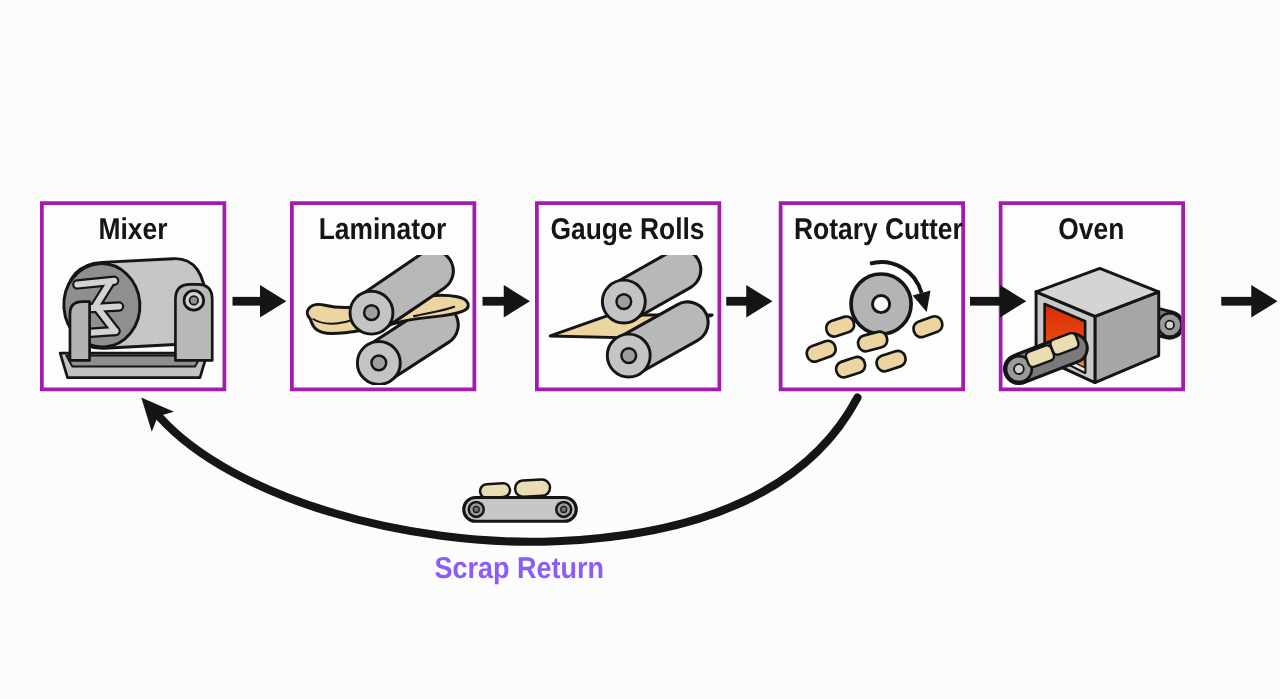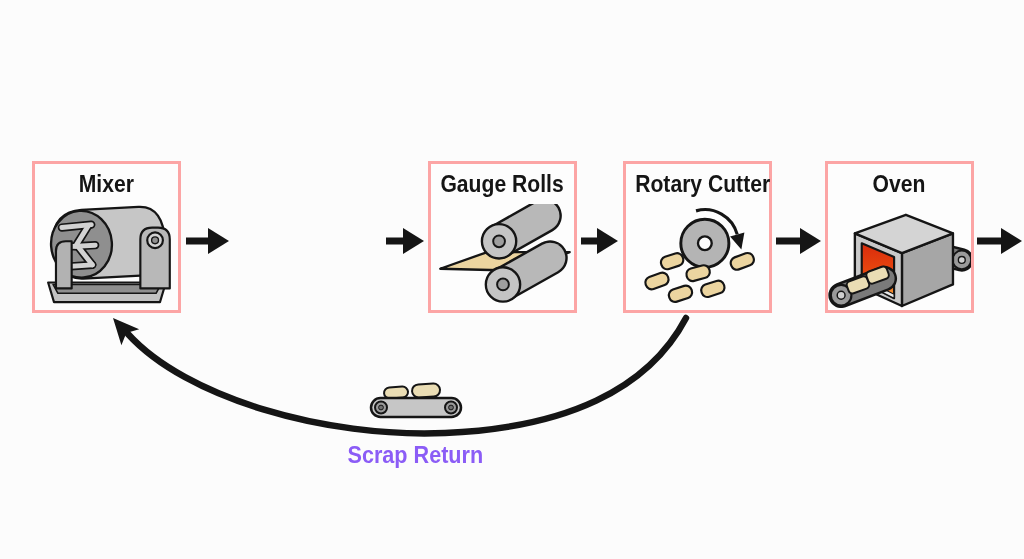--- a/index.html
+++ b/index.html
@@ -4,21 +4,21 @@
 <style>
   html,body{margin:0;padding:0;}
   body{
     width:1024px;height:559px;position:relative;overflow:hidden;
     background:#fcfcfc;
     font-family:"Liberation Sans", sans-serif;
   }
   .canvas{position:absolute;inset:0;}
   .stage{
     position:absolute;top:161px;width:149px;height:152px;
-    border:3px solid #fca5a5;background:#fdfdfd;box-sizing:border-box;
+    border:3px solid #a21caf;background:#fdfdfd;box-sizing:border-box;
     z-index:2;
   }
   .stage-label{
     margin-top:4px;height:32px;line-height:32px;text-align:center;
     font-weight:700;font-size:24px;color:#151515;white-space:nowrap;
   }
   .stage-label span{display:inline-block;transform:scaleX(0.88);transform-origin:center;}
   .icon-svg{position:absolute;left:0;bottom:2px;width:143px;height:104px;}
   .overlay{position:absolute;left:0;top:0;z-index:3;pointer-events:none;}
   .conveyor-svg{position:absolute;left:368px;top:381px;z-index:4;}
@@ -67,20 +67,41 @@
         </g>
       </g>
 
       <path d="M 20,86 L 20,48 Q 20,38 30,38 L 36,38 L 36,86 Z" fill="#b2b2b2" stroke="#151515" stroke-width="2.2" stroke-linejoin="round"></path>
       <path d="M 106,86 L 106,36 Q 106,24 118,24 L 124,24 Q 136,24 136,36 L 136,86 Z" fill="#b8b8b8" stroke="#151515" stroke-width="2.2" stroke-linejoin="round"></path>
       <circle cx="121" cy="37" r="8" fill="#d2d2d2" stroke="#151515" stroke-width="2.2"></circle>
       <circle cx="121" cy="37" r="3.5" fill="#8f8f8f" stroke="#151515" stroke-width="1.4"></circle>
     </svg>
   </div>
 
+  <div class="stage" style="left:232px">
+    <div class="stage-label">
+      <span>Laminator</span>
+    </div>
+    <svg class="icon-svg" viewBox="0 0 143 106">
+
+      <line x1="68" y1="88" x2="116" y2="57" stroke="#151515" stroke-width="36" stroke-linecap="round"></line>
+      <line x1="68" y1="88" x2="116" y2="57" stroke="#b8b8b8" stroke-width="31" stroke-linecap="round"></line>
+      <circle cx="68" cy="88" r="17.5" fill="#c4c4c4" stroke="#151515" stroke-width="2.4"></circle>
+      <circle cx="68" cy="88" r="6" fill="#9e9e9e" stroke="#151515" stroke-width="2"></circle>
+
+      <path d="M 12,52 C 6,46 12,38 24,41 C 40,45 58,42 76,38 C 96,34 118,31 132,34 C 142,36 144,43 136,46 C 124,51 104,50 88,54 C 68,59 46,64 30,64 C 16,64 14,58 12,52 Z" fill="#ecd5a0" stroke="#151515" stroke-width="2.4" stroke-linejoin="round"></path>
+      <path d="M 14,52 C 22,57 34,57 46,53" fill="none" stroke="#151515" stroke-width="1.6"></path>
+      <path d="M 96,50 C 108,47 120,46 130,42" fill="none" stroke="#151515" stroke-width="1.6"></path>
+
+      <line x1="62" y1="47" x2="112" y2="13" stroke="#151515" stroke-width="36" stroke-linecap="round"></line>
+      <line x1="62" y1="47" x2="112" y2="13" stroke="#b8b8b8" stroke-width="31" stroke-linecap="round"></line>
+      <circle cx="62" cy="47" r="17.5" fill="#c4c4c4" stroke="#151515" stroke-width="2.4"></circle>
+      <circle cx="62" cy="47" r="6" fill="#9e9e9e" stroke="#151515" stroke-width="2"></circle>
+    </svg>
+  </div>
 
   <div class="stage" style="left:623px">
     <div class="stage-label">
       <span>Rotary Cutter</span>
     </div>
     <svg class="icon-svg" viewBox="0 0 143 106">
 
       <circle cx="79" cy="40" r="24.5" fill="#b4b4b4" stroke="#151515" stroke-width="3"></circle>
       <circle cx="79" cy="40" r="7" fill="#fdfdfd" stroke="#151515" stroke-width="2.4"></circle>
 
@@ -111,21 +132,21 @@
       <circle cx="68" cy="38" r="17.5" fill="#c4c4c4" stroke="#151515" stroke-width="2.4"></circle>
       <circle cx="68" cy="38" r="6" fill="#9e9e9e" stroke="#151515" stroke-width="2"></circle>
 
       <line x1="72" y1="82" x2="120" y2="55" stroke="#151515" stroke-width="36" stroke-linecap="round"></line>
       <line x1="72" y1="82" x2="120" y2="55" stroke="#b8b8b8" stroke-width="31" stroke-linecap="round"></line>
       <circle cx="72" cy="82" r="17.5" fill="#c4c4c4" stroke="#151515" stroke-width="2.4"></circle>
       <circle cx="72" cy="82" r="6" fill="#9e9e9e" stroke="#151515" stroke-width="2"></circle>
     </svg>
   </div>
 
-  <div class="stage" style="left:825px">
+  <div class="stage" style="left:799px">
     <div class="stage-label">
       <span>Oven</span>
     </div>
     <svg class="icon-svg" viewBox="0 0 143 106">
       <defs>
         <linearGradient id="glow" x1="0" y1="0" x2="0" y2="1">
           <stop offset="0" stop-color="#d92b0c"></stop>
           <stop offset="0.55" stop-color="#e8490f"></stop>
           <stop offset="1" stop-color="#f7a33c"></stop>
         </linearGradient>

